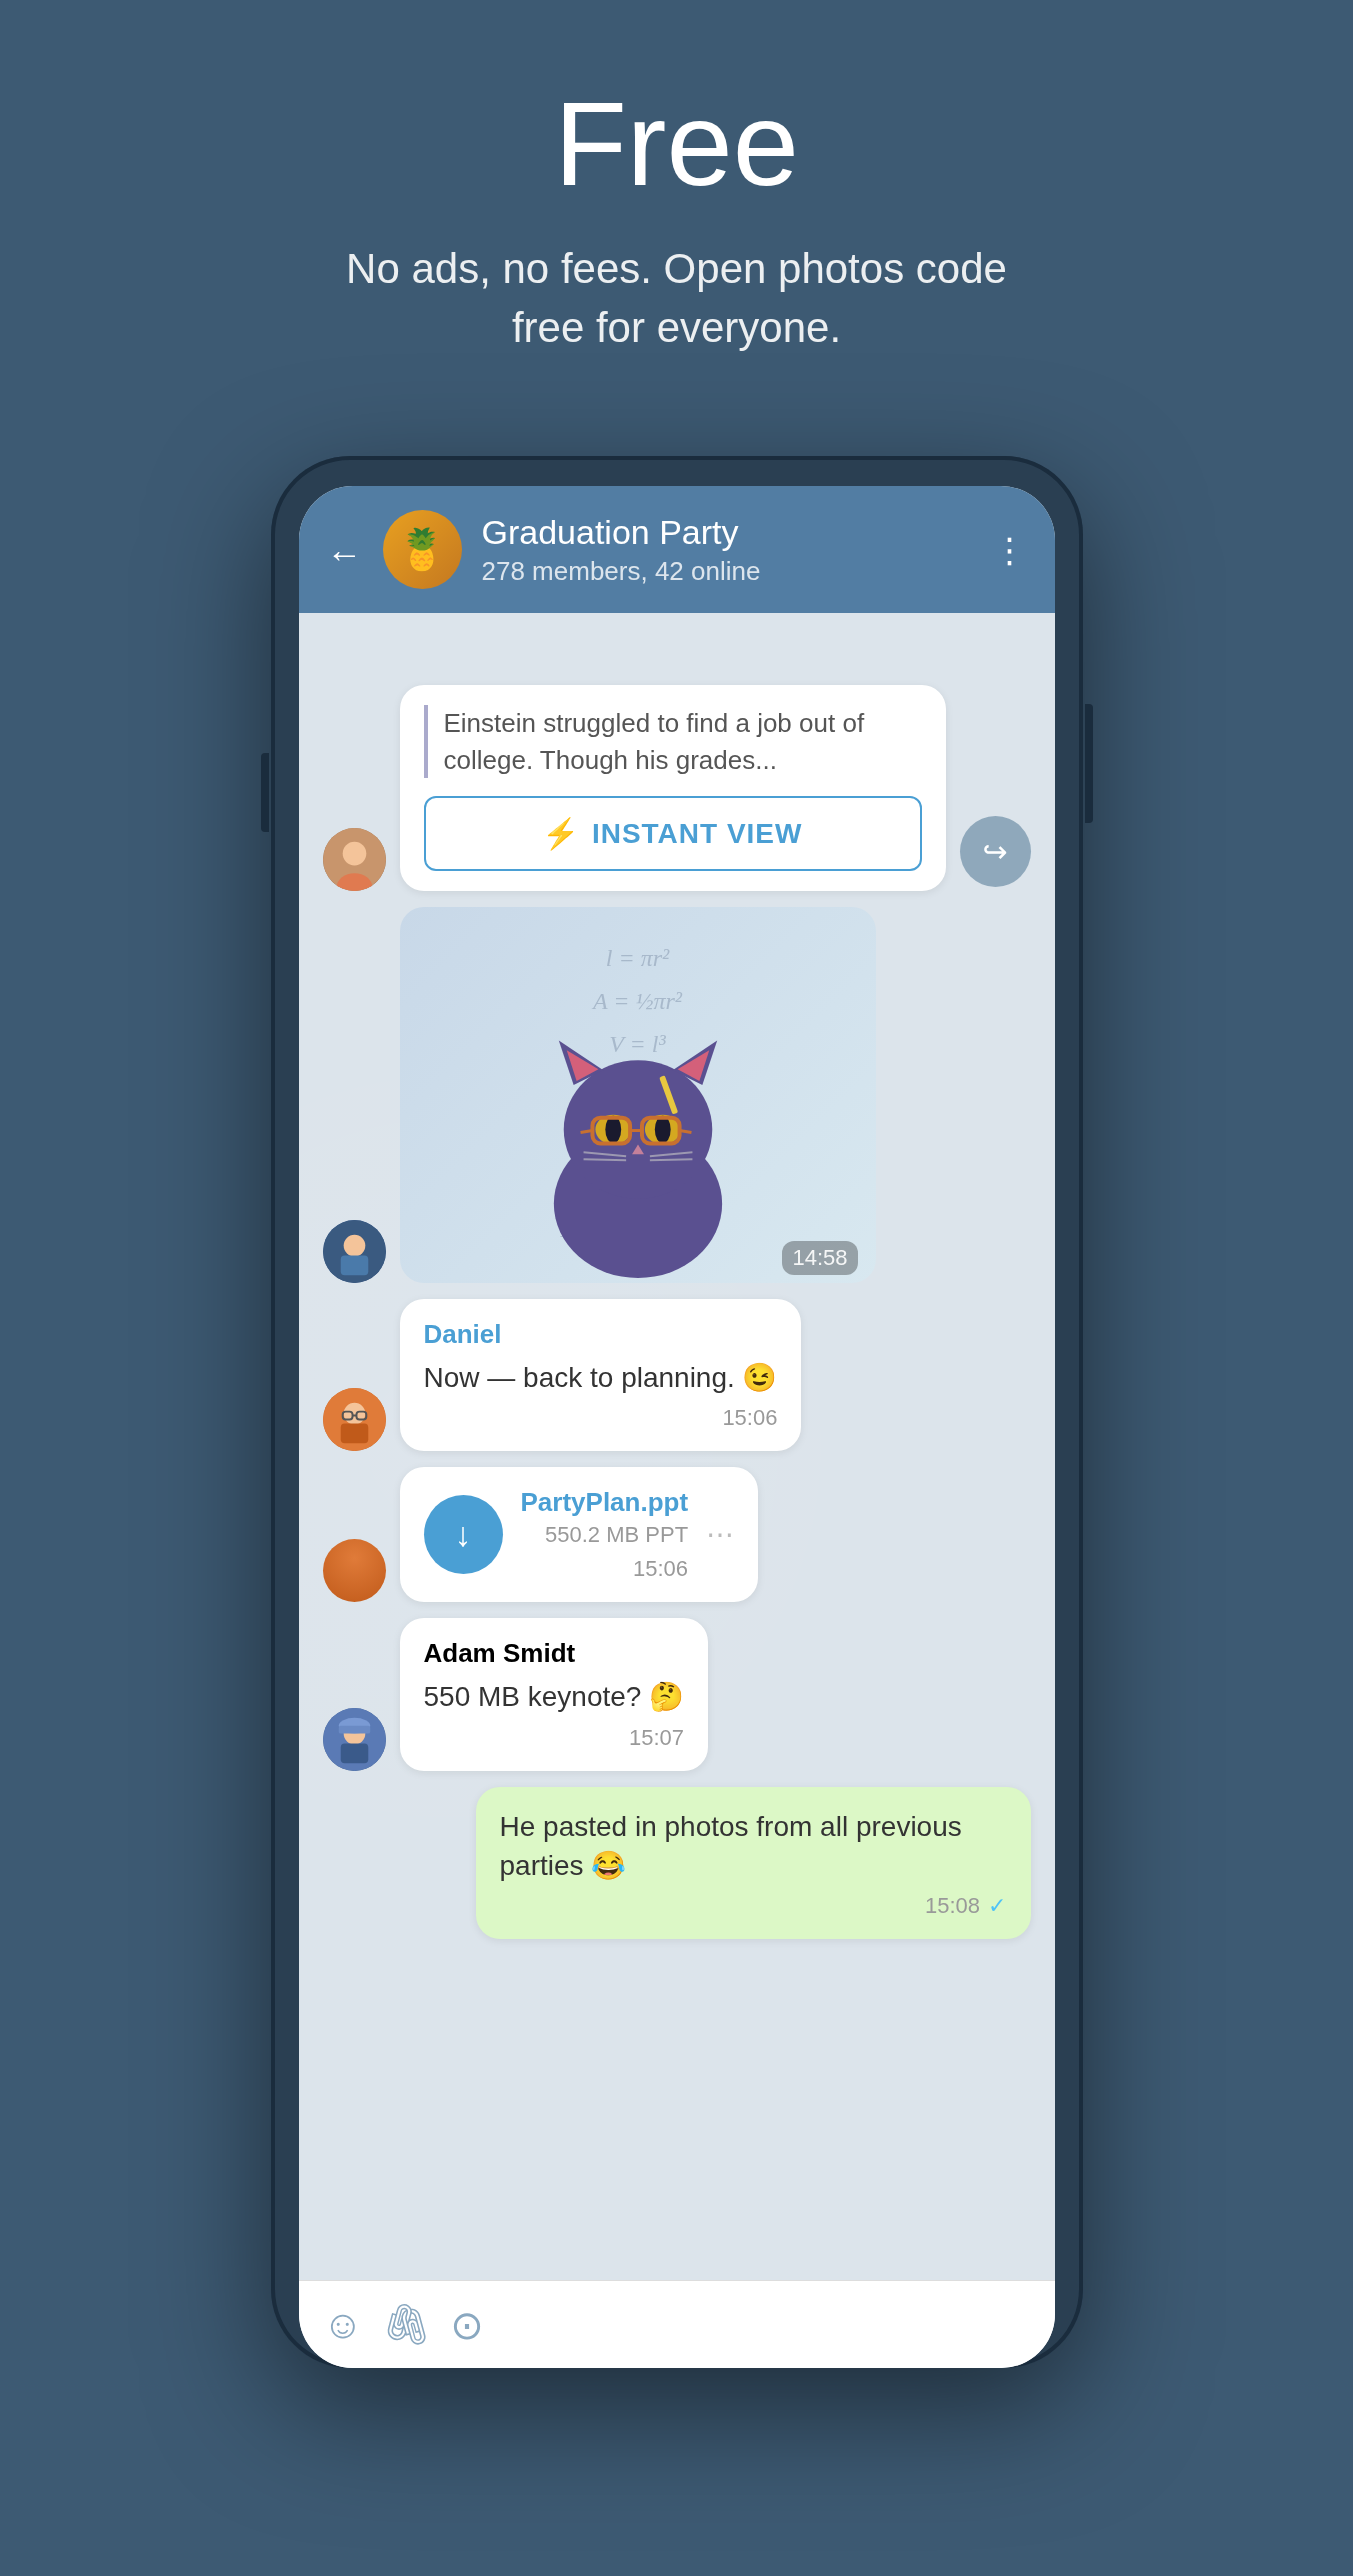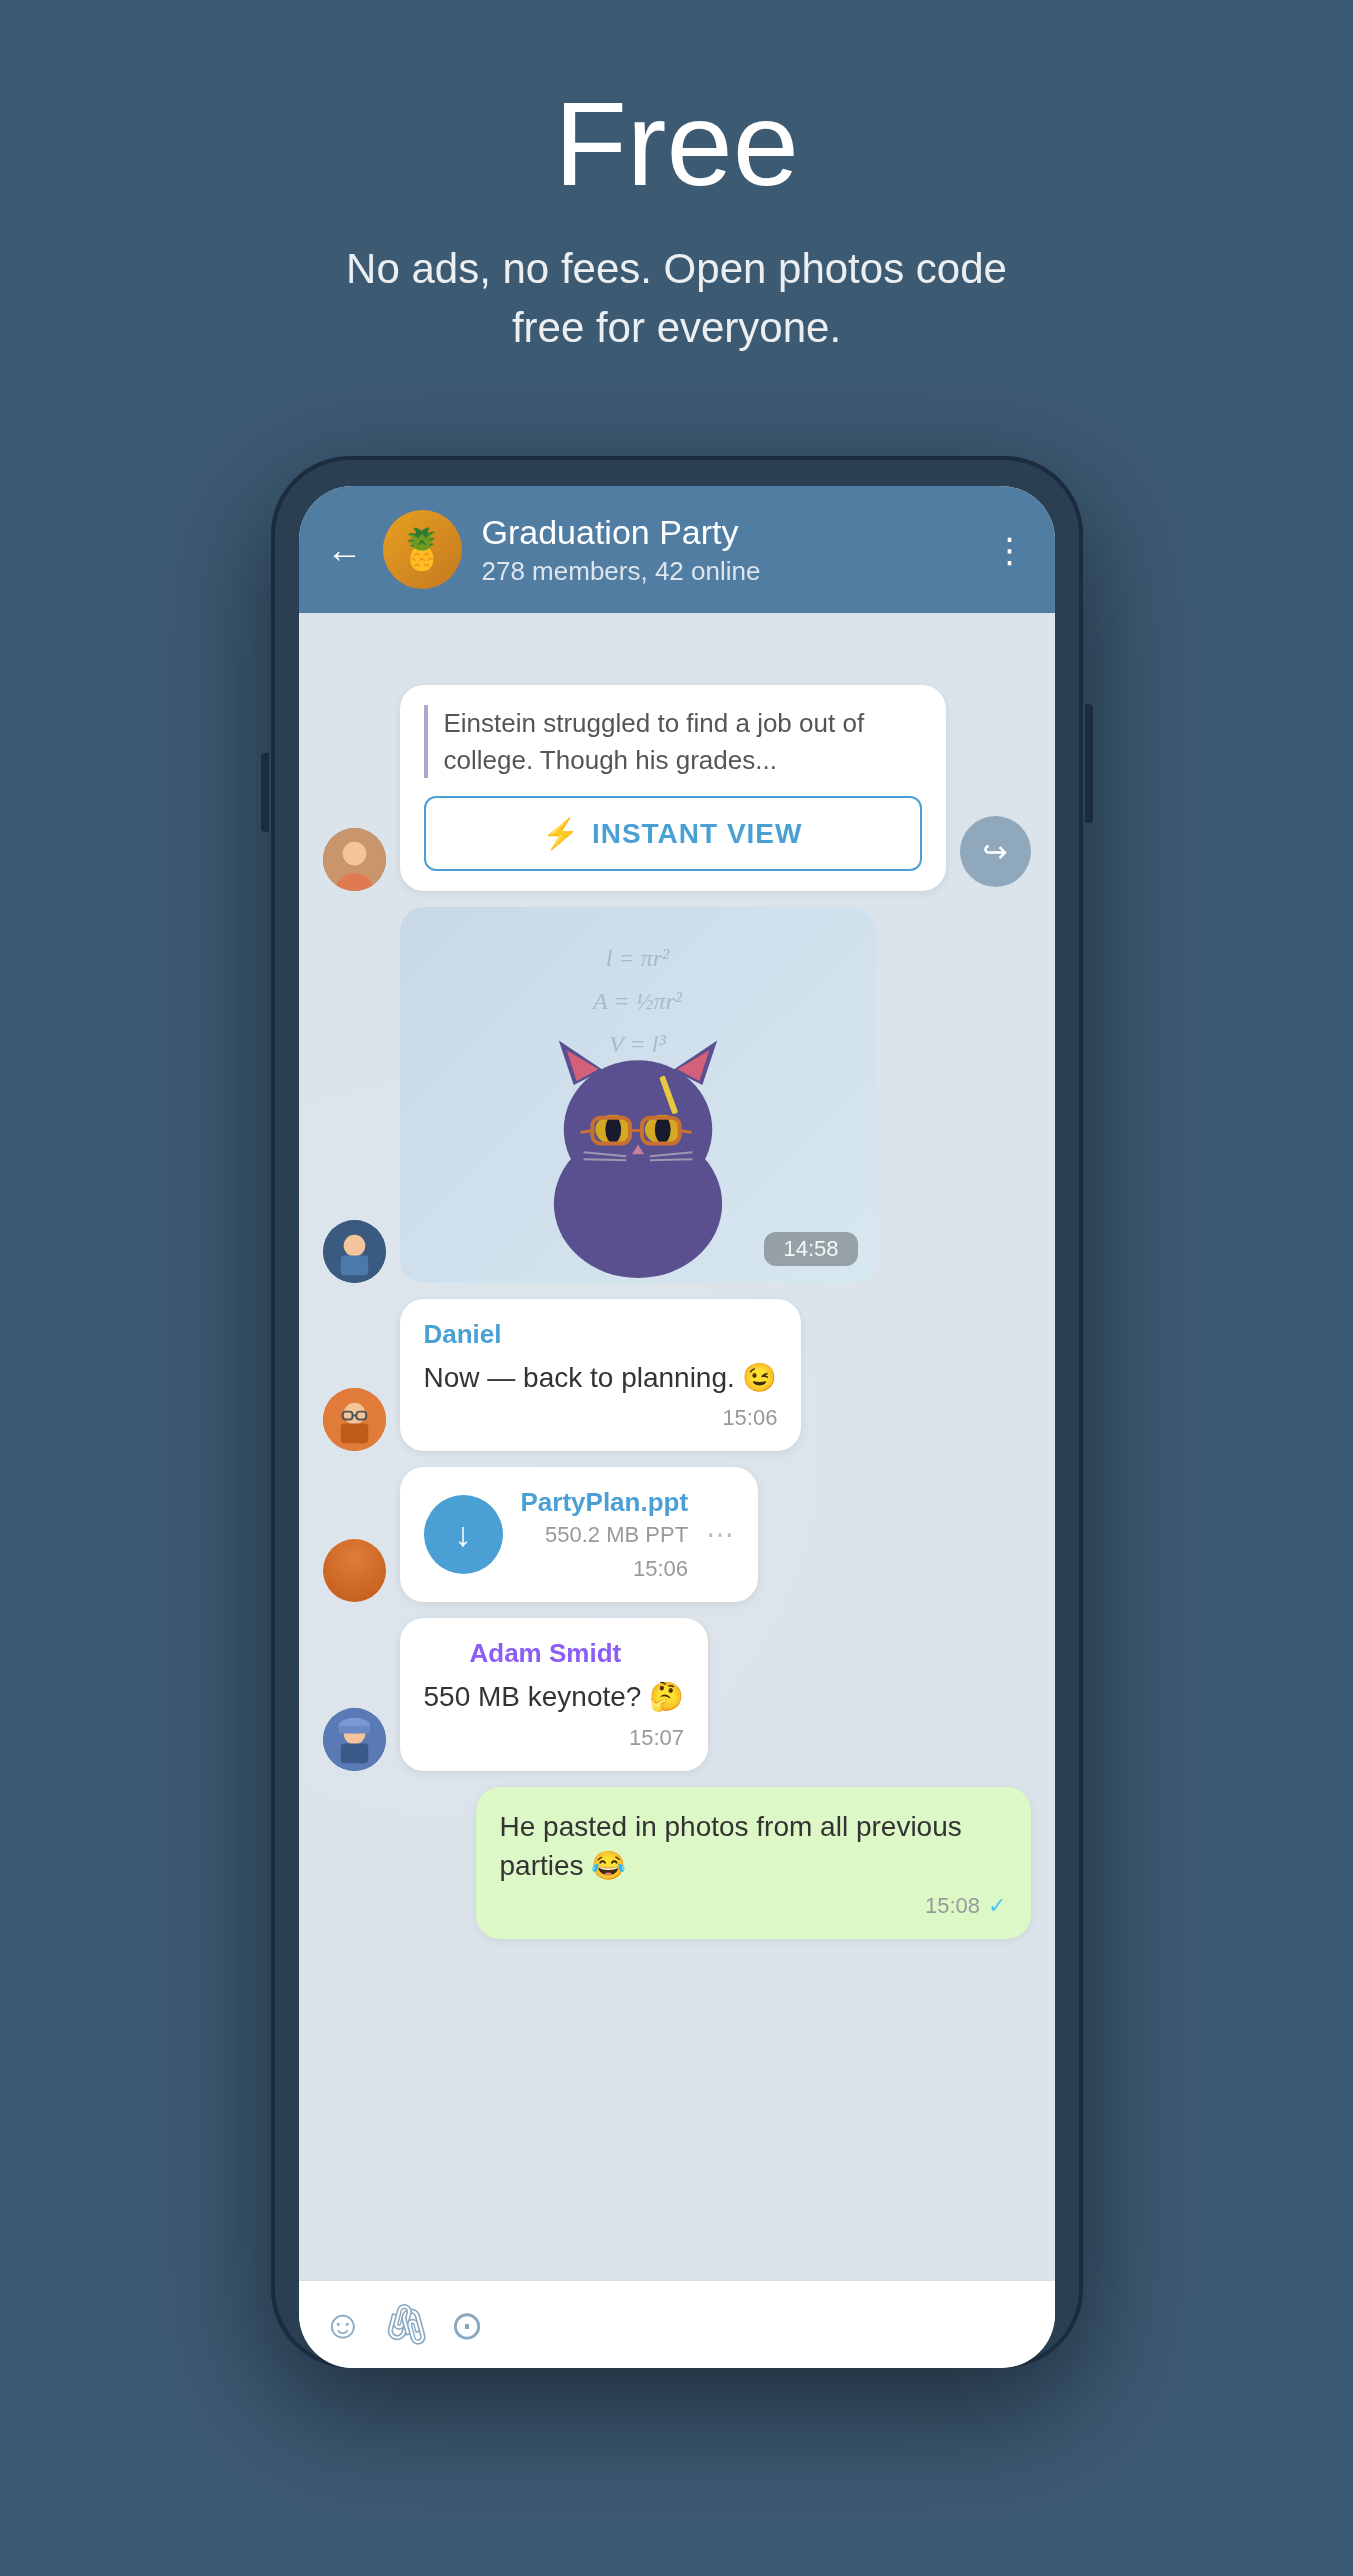--- a/index.html
+++ b/index.html
@@ -270,27 +270,27 @@
       font-size: 24px;
       color: rgba(80,100,130,0.3);
       text-align: center;
       padding: 20px;
       font-style: italic;
       line-height: 1.8;
       font-family: 'Times New Roman', serif;
     }
     .sticker-time {
       position: absolute;
-      bottom: 17px;
+      bottom: 8px;
       right: 18px;
       font-size: 22px;
       color: rgba(255,255,255,0.9);
       background: rgba(0,0,0,0.3);
       border-radius: 12px;
-      padding: 4px 19px;
+      padding: 4px 10px;
       text-align: center;
     }
 
     
     .file-bubble {
       background: white;
       border-radius: 24px;
       padding: 20px 24px;
       max-width: 555px;
       box-shadow: 0 2px 8px rgba(0,0,0,0.08);
@@ -528,21 +528,21 @@
             <svg width="63" height="63" viewBox="0 0 64 64">
               <circle cx="32" cy="32" r="32" fill="#5a7ab5"></circle>
               <circle cx="32" cy="26" r="11" fill="#f4c49a"></circle>
 
               <ellipse cx="32" cy="18" rx="16" ry="8" fill="#7a9ad4"></ellipse>
               <rect x="16" y="18" width="32" height="8" rx="2" fill="#6a8ac4"></rect>
               <rect x="18" y="36" width="28" height="20" rx="4" fill="#3a5a8a"></rect>
             </svg>
           </div>
           <div class="bubble">
-            <div class="bubble-sender" style="color:#8b5cf6;margin-left:46px;">Adam Smidt</div>
+            <div class="bubble-sender" style="color:#000000;">Adam Smidt</div>
             <div class="bubble-text">550 MB keynote? 🤔</div>
             <div class="bubble-meta">
               <span class="bubble-time">15:07</span>
             </div>
           </div>
         </div>
 
         <div class="message-row right">
           <div class="bubble green">
             <div class="bubble-text">He pasted in photos from all previous parties 😂</div>

